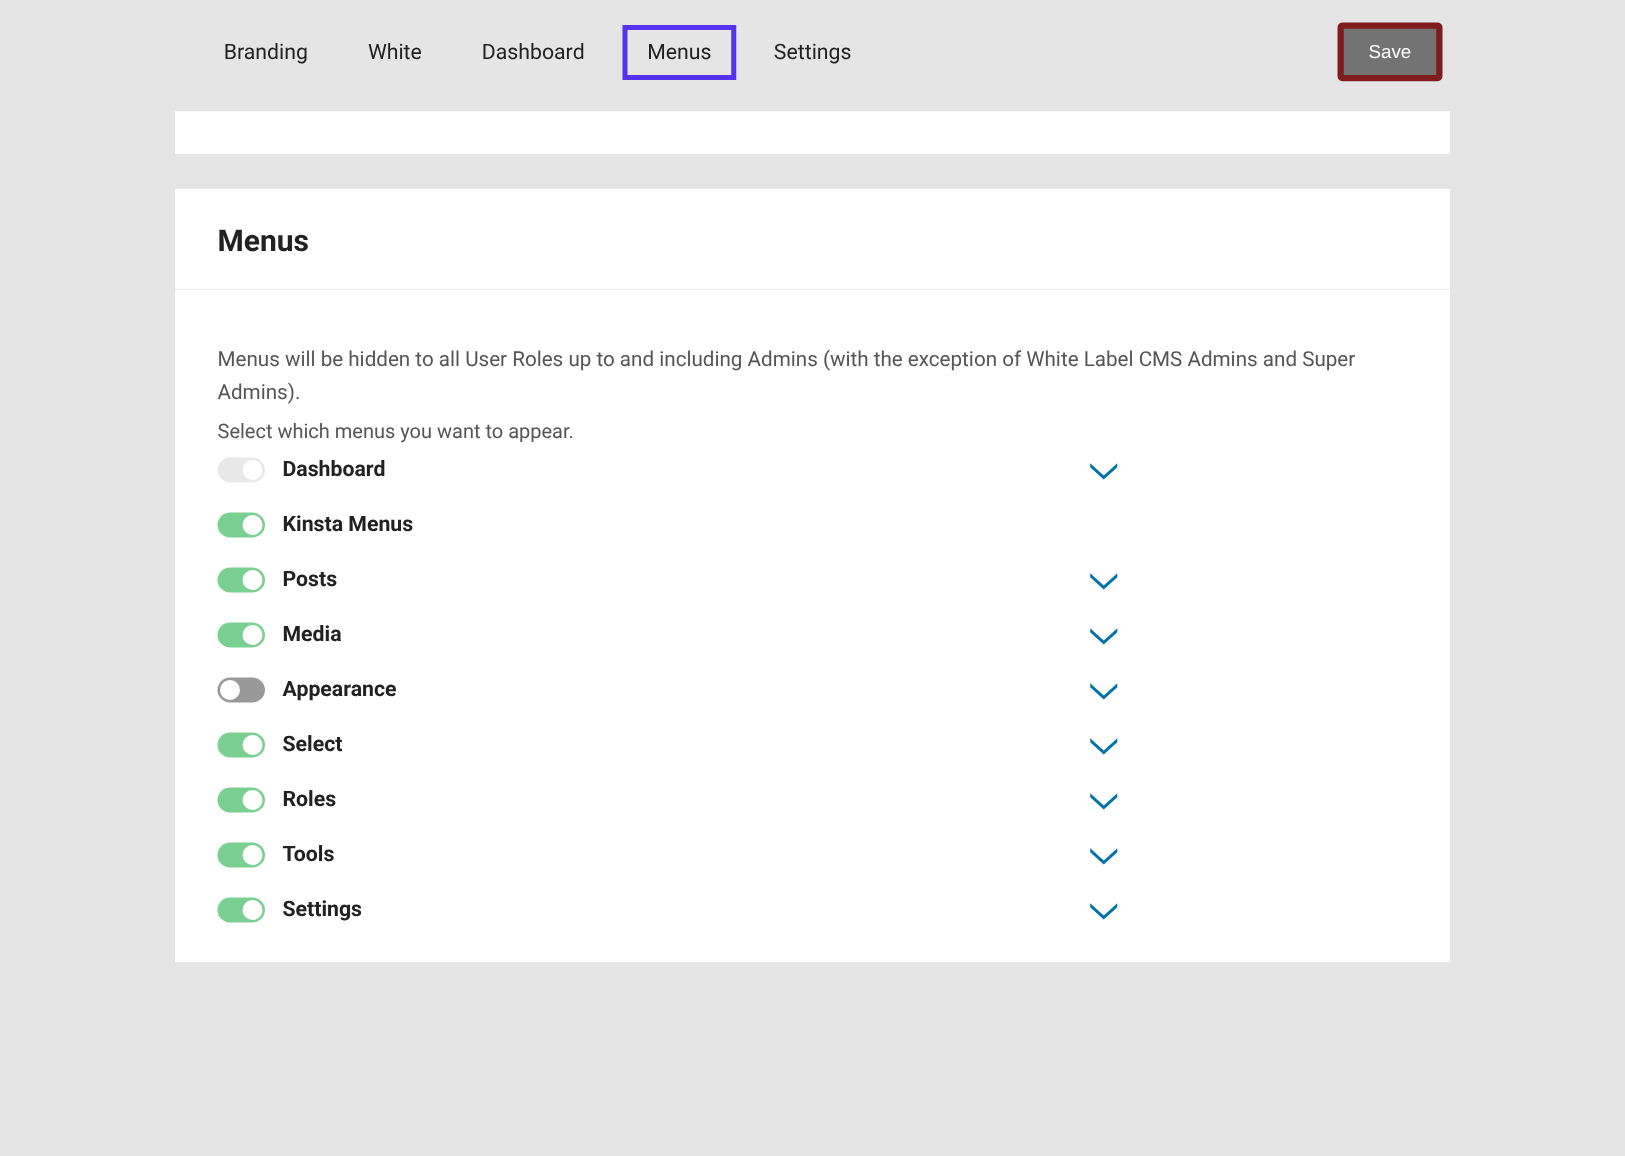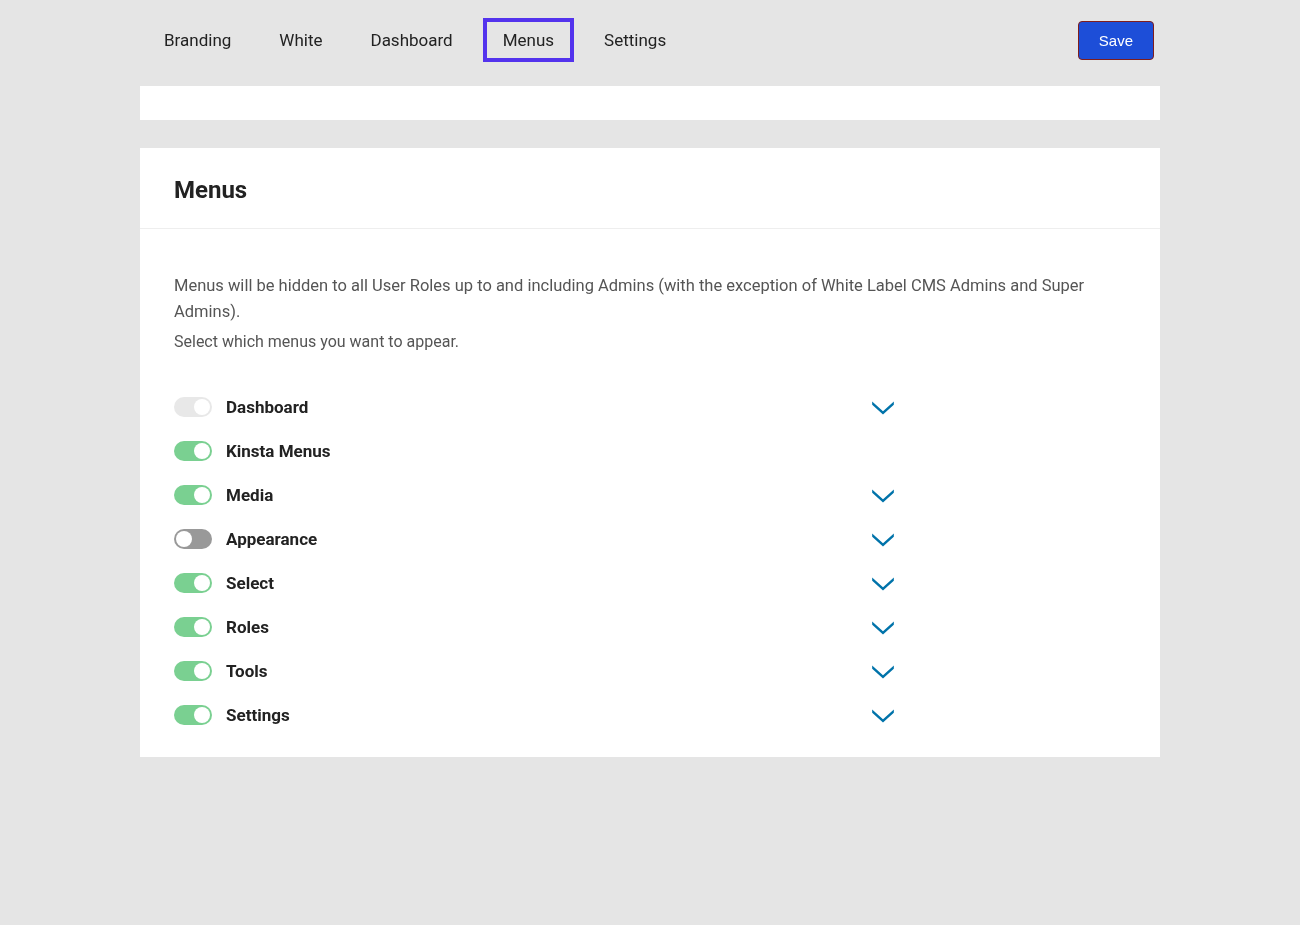--- a/index.html
+++ b/index.html
@@ -14,41 +14,42 @@
     }
     .container {
       width: 1300px;
       margin: 0 auto;
     }
     .top-nav {
       display: flex;
       justify-content: space-between;
       align-items: center;
       padding: 18px 0 24px;
+      margin-left: 15px;
     }
     .tabs {
       display: flex;
       gap: 12px;
       align-items: center;
       padding-left: 146px;
     }
     .tab {
       font-size: 17px;
       color: #222;
       padding: 12px 18px;
       cursor: pointer;
     }
     .tab.active {
       border: 4px solid #5333ed;
       padding: 8px 16px;
     }
     .save-btn {
-      background-color: #1d4ed8;
+      background-color: #737373;
       color: #fff;
-      border: 1px solid #7f1d1d;
+      border: 5px solid #7f1d1d;
       border-radius: 4px;
       padding: 10px 20px;
       font-size: 15px;
       cursor: pointer;
       margin-right: 146px;
     }
     .main {
       margin: 0 140px;
     }
     .spacer-panel {
@@ -73,21 +74,20 @@
     }
     .desc-1 {
       font-size: 16.5px;
       color: #555;
       line-height: 1.6;
       margin-bottom: 6px;
     }
     .desc-2 {
       font-size: 16px;
       color: #555;
-      margin-bottom: 34px;
     }
     .menu-item {
       display: flex;
       align-items: center;
       justify-content: space-between;
       padding: 12px 0;
     }
     .menu-left {
       display: flex;
       align-items: center;
@@ -192,20 +192,31 @@
             <div class="menu-item">
               <div class="menu-left">
                 <div class="toggle on"></div>
                 <span class="menu-label">Kinsta Menus</span>
               </div>
               <span class="expand-placeholder"></span>
             </div>
             <div class="menu-item">
               <div class="menu-left">
                 <div class="toggle on"></div>
+                <span class="menu-label">Posts</span>
+              </div>
+              <span class="expand-icon">
+                <svg viewBox="0 0 24 14" fill="currentColor">
+                  <path d="M2 2 L12 11 L22 2 L22 5 L12 14 L2 5 Z"></path>
+                </svg>
+              </span>
+            </div>
+            <div class="menu-item">
+              <div class="menu-left">
+                <div class="toggle on"></div>
                 <span class="menu-label">Media</span>
               </div>
               <span class="expand-icon">
                 <svg viewBox="0 0 24 14" fill="currentColor">
                   <path d="M2 2 L12 11 L22 2 L22 5 L12 14 L2 5 Z"></path>
                 </svg>
               </span>
             </div>
             <div class="menu-item">
               <div class="menu-left">

